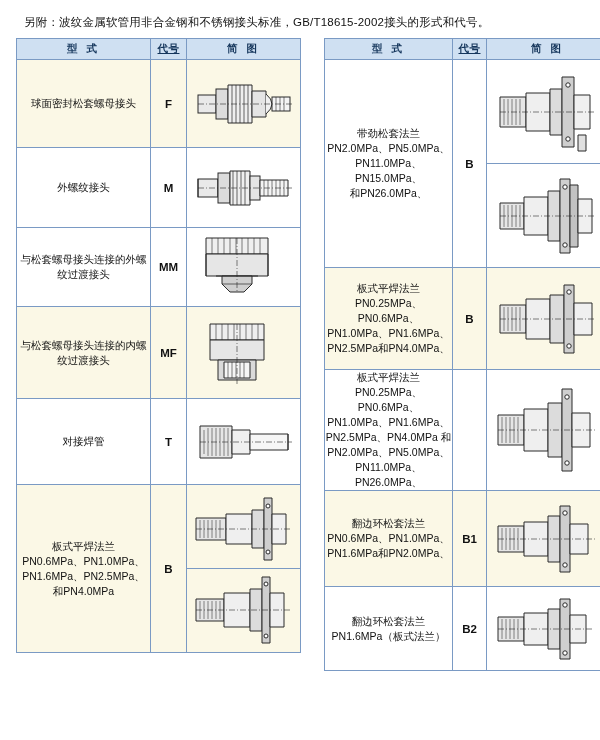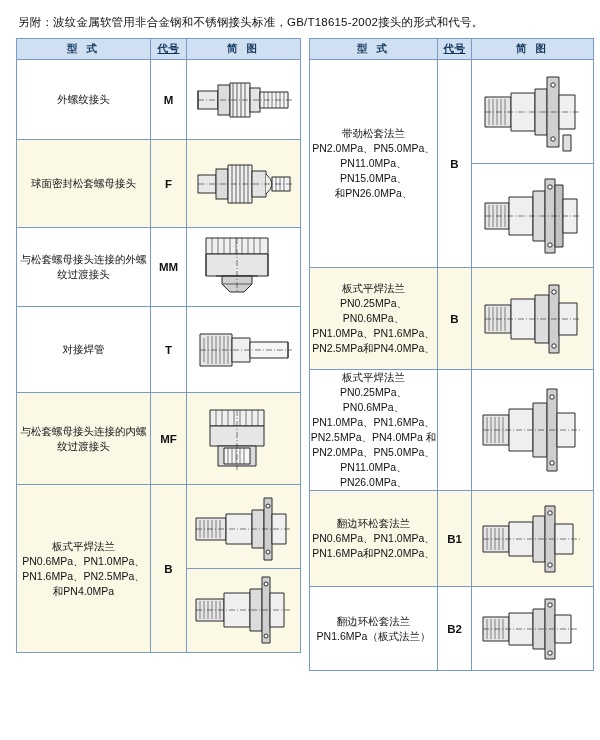--- a/index.html
+++ b/index.html
@@ -19,28 +19,28 @@
     width: 600px;
     height: 740px;
     box-sizing: border-box;
     padding: 14px 16px 0 16px;
   }
   .caption {
     font-size: 11.5px;
     line-height: 16px;
     color: #111111;
     letter-spacing: 0.2px;
-    margin: 0 0 8px 2px;
+    margin: 0 0 8px 8px;
     white-space: nowrap;
   }
   .tables {
     display: flex;
     flex-direction: row;
     align-items: flex-start;
-    gap: 8px;
+    gap: 23px;
   }
   table.spec {
     border-collapse: collapse;
     table-layout: fixed;
     border: 1px solid #4a6fa0;
   }
   table.spec td, table.spec th {
     border: 1px solid #7a9ac4;
     padding: 0;
     vertical-align: middle;
@@ -104,109 +104,109 @@
       </colgroup>
       <thead>
         <tr>
           <th>型  式</th>
           <th class="nosp">代号</th>
           <th>简  图</th>
         </tr>
       </thead>
       <tbody>
 
+        <tr style="height:88px">
+          <td class="typecell tint">球面密封松套螺母接头</td>
+          <td class="codecell tint">F</td>
+          <td class="figcell tint">
+            <svg class="fig" width="104" height="70" viewBox="0 0 104 70">
+              <g fill="none" stroke="#2a2a2a" stroke-width="1">
+                <rect x="6" y="26" width="18" height="18" fill="#e9e9e9"></rect>
+                <rect x="24" y="20" width="12" height="30" fill="#dcdcdc"></rect>
+                <path d="M36 16 L60 16 L60 54 L36 54 Z" fill="#efefef"></path>
+                <path d="M40 16 L40 54 M44 16 L44 54 M48 16 L48 54 M52 16 L52 54 M56 16 L56 54" stroke-width="0.7"></path>
+                <path d="M60 22 L74 22 L74 48 L60 48 Z" fill="#e4e4e4"></path>
+                <path d="M74 25 Q86 35 74 45" fill="#f0f0f0"></path>
+                <rect x="80" y="28" width="18" height="14" fill="#f4f4f4"></rect>
+                <path d="M84 28 L84 42 M88 28 L88 42 M92 28 L92 42" stroke-width="0.6"></path>
+                <path d="M6 35 L100 35" stroke-dasharray="6 2 1 2" stroke-width="0.6"></path>
+              </g>
+            </svg>
+          </td>
+        </tr>
+
         <tr style="height:80px">
           <td class="typecell plain">外螺纹接头</td>
           <td class="codecell plain">M</td>
           <td class="figcell plain">
             <svg class="fig" width="104" height="62" viewBox="0 0 104 62">
               <g fill="none" stroke="#2a2a2a" stroke-width="1">
                 <rect x="6" y="22" width="20" height="18" fill="#e9e9e9"></rect>
                 <path d="M6 22 L6 40 M26 22 L26 40"></path>
                 <rect x="26" y="16" width="12" height="30" fill="#dcdcdc"></rect>
                 <path d="M38 14 L58 14 L58 48 L38 48 Z" fill="#efefef"></path>
                 <path d="M41 14 L41 48 M45 14 L45 48 M49 14 L49 48 M53 14 L53 48" stroke-width="0.7"></path>
                 <rect x="58" y="19" width="10" height="24" fill="#e4e4e4"></rect>
                 <path d="M68 23 L96 23 L96 39 L68 39 Z" fill="#f4f4f4"></path>
                 <path d="M72 23 L72 39 M76 23 L76 39 M80 23 L80 39 M84 23 L84 39 M88 23 L88 39 M92 23 L92 39" stroke-width="0.6"></path>
                 <path d="M6 31 L100 31" stroke-dasharray="6 2 1 2" stroke-width="0.6"></path>
               </g>
             </svg>
           </td>
         </tr>
 
-        <tr style="height:88px">
-          <td class="typecell tint">球面密封松套螺母接头</td>
-          <td class="codecell tint">F</td>
-          <td class="figcell tint">
-            <svg class="fig" width="104" height="70" viewBox="0 0 104 70">
-              <g fill="none" stroke="#2a2a2a" stroke-width="1">
-                <rect x="6" y="26" width="18" height="18" fill="#e9e9e9"></rect>
-                <rect x="24" y="20" width="12" height="30" fill="#dcdcdc"></rect>
-                <path d="M36 16 L60 16 L60 54 L36 54 Z" fill="#efefef"></path>
-                <path d="M40 16 L40 54 M44 16 L44 54 M48 16 L48 54 M52 16 L52 54 M56 16 L56 54" stroke-width="0.7"></path>
-                <path d="M60 22 L74 22 L74 48 L60 48 Z" fill="#e4e4e4"></path>
-                <path d="M74 25 Q86 35 74 45" fill="#f0f0f0"></path>
-                <rect x="80" y="28" width="18" height="14" fill="#f4f4f4"></rect>
-                <path d="M84 28 L84 42 M88 28 L88 42 M92 28 L92 42" stroke-width="0.6"></path>
-                <path d="M6 35 L100 35" stroke-dasharray="6 2 1 2" stroke-width="0.6"></path>
-              </g>
-            </svg>
-          </td>
-        </tr>
-
         <tr style="height:77px">
           <td class="typecell plain">与松套螺母接头连接的外螺纹过渡接头</td>
           <td class="codecell plain">MM</td>
           <td class="figcell plain">
             <svg class="fig" width="104" height="78" viewBox="0 0 104 78">
               <g fill="none" stroke="#2a2a2a" stroke-width="1">
                 <path d="M14 10 L76 10 L76 26 L14 26 Z" fill="#efefef"></path>
                 <path d="M20 10 L20 26 M26 10 L26 26 M32 10 L32 26 M38 10 L38 26 M44 10 L44 26 M50 10 L50 26 M56 10 L56 26 M62 10 L62 26 M68 10 L68 26" stroke-width="0.6"></path>
                 <path d="M14 26 L76 26 L76 48 L14 48 Z" fill="#e6e6e6"></path>
                 <path d="M14 26 L14 48 M76 26 L76 48"></path>
                 <path d="M30 48 L60 48 L60 56 L52 64 L38 64 L30 56 Z" fill="#cfcfcf"></path>
                 <path d="M24 48 L66 48"></path>
                 <path d="M30 56 L60 56" stroke-width="0.7"></path>
                 <path d="M45 10 L45 64" stroke-dasharray="6 2 1 2" stroke-width="0.6"></path>
               </g>
             </svg>
           </td>
         </tr>
 
-        <tr style="height:86px">
-          <td class="typecell plain">对接焊管</td>
-          <td class="codecell plain">T</td>
-          <td class="figcell plain">
-            <svg class="fig" width="104" height="68" viewBox="0 0 104 68">
-              <g fill="none" stroke="#2a2a2a" stroke-width="1">
-                <path d="M8 18 L40 18 L40 50 L8 50 Z" fill="#e6e6e6"></path>
-                <path d="M12 22 L12 46 M16 20 L16 48 M20 20 L20 48 M24 20 L24 48 M28 20 L28 48 M32 20 L32 48 M36 20 L36 48" stroke-width="0.55"></path>
-                <path d="M40 22 L58 22 L58 46 L40 46 Z" fill="#f0f0f0"></path>
-                <path d="M58 26 L96 26 L96 42 L58 42 Z" fill="#f6f6f6"></path>
-                <path d="M96 26 L96 42"></path>
-                <path d="M8 34 L100 34" stroke-dasharray="6 2 1 2" stroke-width="0.6"></path>
-              </g>
-            </svg>
-          </td>
-        </tr>
-
         <tr style="height:92px">
           <td class="typecell tint">与松套螺母接头连接的内螺纹过渡接头</td>
           <td class="codecell tint">MF</td>
           <td class="figcell tint">
             <svg class="fig" width="104" height="74" viewBox="0 0 104 74">
               <g fill="none" stroke="#2a2a2a" stroke-width="1">
                 <path d="M18 8 L72 8 L72 24 L18 24 Z" fill="#efefef"></path>
                 <path d="M24 8 L24 24 M30 8 L30 24 M36 8 L36 24 M42 8 L42 24 M48 8 L48 24 M54 8 L54 24 M60 8 L60 24 M66 8 L66 24" stroke-width="0.6"></path>
                 <path d="M18 24 L72 24 L72 44 L18 44 Z" fill="#e6e6e6"></path>
                 <path d="M26 44 L64 44 L64 64 L26 64 Z" fill="#dadada"></path>
                 <path d="M32 46 L58 46 L58 62 L32 62 Z" fill="#f6f6f6"></path>
                 <path d="M36 46 L36 62 M40 46 L40 62 M44 46 L44 62 M48 46 L48 62 M52 46 L52 62" stroke-width="0.6"></path>
                 <path d="M45 8 L45 68" stroke-dasharray="6 2 1 2" stroke-width="0.6"></path>
+              </g>
+            </svg>
+          </td>
+        </tr>
+
+        <tr style="height:86px">
+          <td class="typecell plain">对接焊管</td>
+          <td class="codecell plain">T</td>
+          <td class="figcell plain">
+            <svg class="fig" width="104" height="68" viewBox="0 0 104 68">
+              <g fill="none" stroke="#2a2a2a" stroke-width="1">
+                <path d="M8 18 L40 18 L40 50 L8 50 Z" fill="#e6e6e6"></path>
+                <path d="M12 22 L12 46 M16 20 L16 48 M20 20 L20 48 M24 20 L24 48 M28 20 L28 48 M32 20 L32 48 M36 20 L36 48" stroke-width="0.55"></path>
+                <path d="M40 22 L58 22 L58 46 L40 46 Z" fill="#f0f0f0"></path>
+                <path d="M58 26 L96 26 L96 42 L58 42 Z" fill="#f6f6f6"></path>
+                <path d="M96 26 L96 42"></path>
+                <path d="M8 34 L100 34" stroke-dasharray="6 2 1 2" stroke-width="0.6"></path>
               </g>
             </svg>
           </td>
         </tr>
 
         <tr style="height:168px">
           <td class="typecell tint" style="white-space:pre-line">板式平焊法兰
 PN0.6MPa、PN1.0MPa、
 PN1.6MPa、PN2.5MPa、
 和PN4.0MPa</td>

